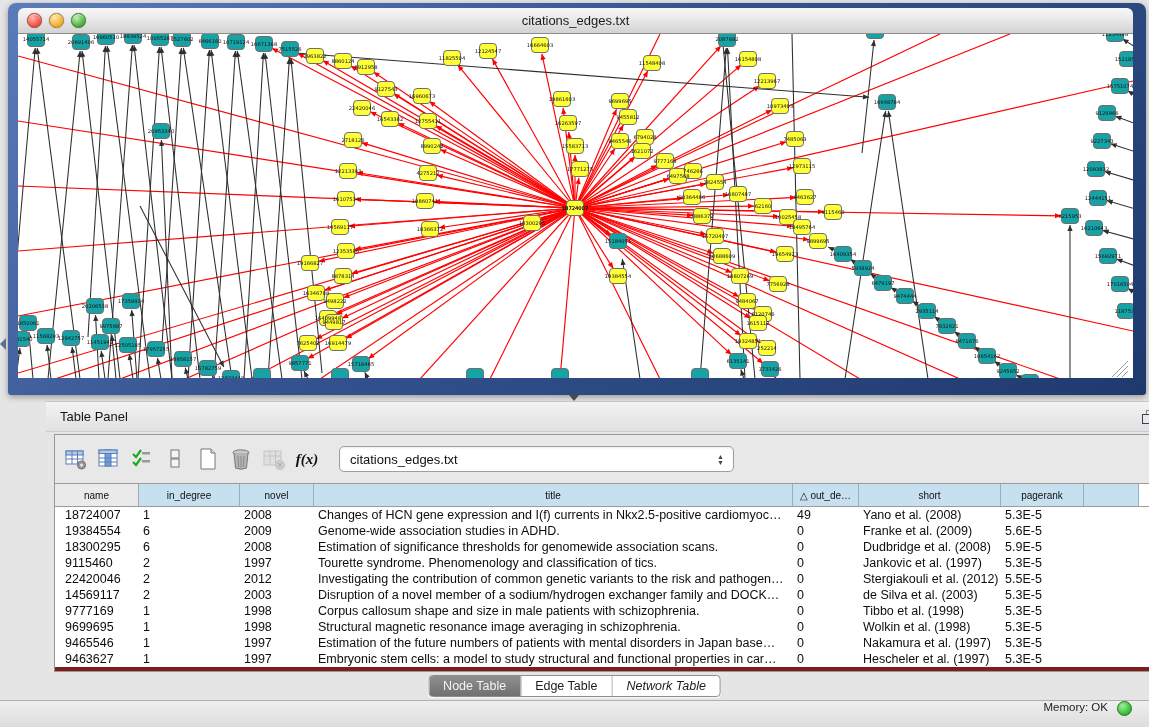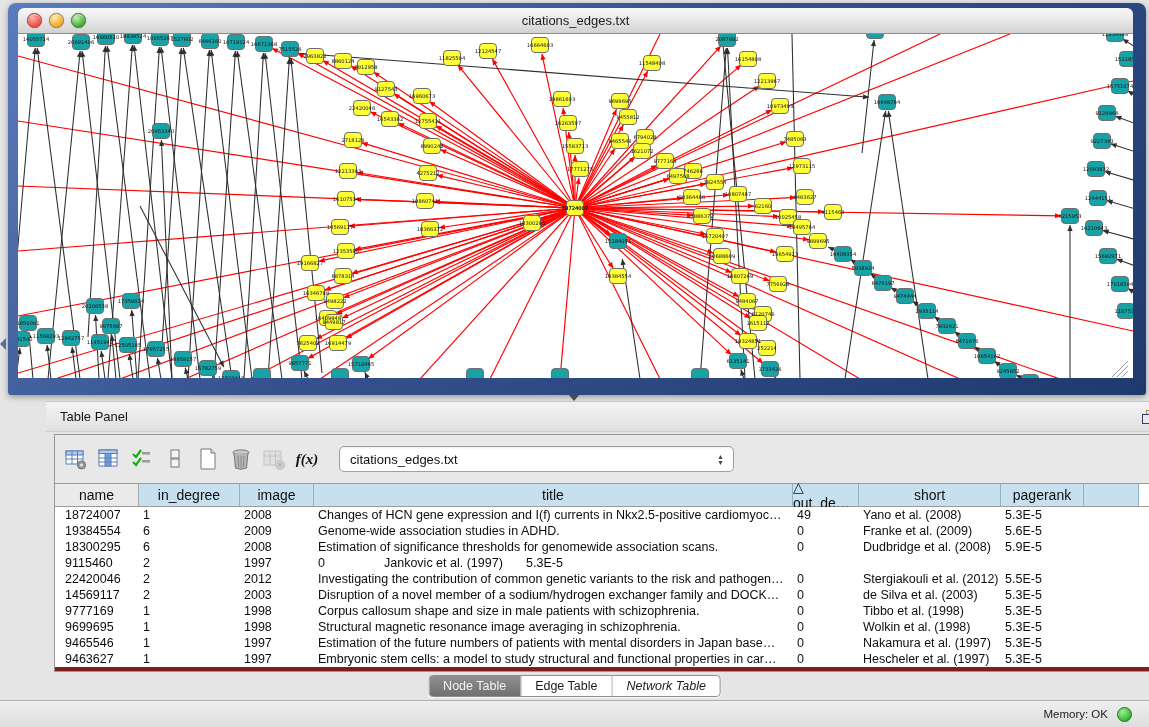--- a/index.html
+++ b/index.html
@@ -44,41 +44,41 @@
   .panel-box{left:14px;top:434px;width:1120px;height:236px;border:1px solid #979797;background:#7f1d1d;margin-left:40px;}
   .toolbar{height:48px;background:#e8e8e8;display:flex;align-items:center;padding-left:6px;}
   .tb-btn{width:30px;height:30px;display:flex;align-items:center;justify-content:center;margin-right:3px;}
   .fx{font-family:"Liberation Serif",serif;font-style:italic;font-weight:bold;font-size:15px;color:#111;}
   .combo{margin-left:14px;width:393px;height:24px;background:#fff;border:1px solid #9f9f9f;border-radius:5px;
     display:flex;align-items:center;box-shadow:inset 0 1px 2px rgba(0,0,0,.08);}
   .combo-text{font-size:13px;color:#111;margin-left:10px;flex:1;}
   .combo-arrows{margin-right:9px;display:flex;flex-direction:column;gap:1px;font-size:7px;color:#444;line-height:5px;}
 
   .thead{display:flex;height:22px;border-top:1px solid #9b9b9b;border-bottom:1px solid #9b9b9b;background:#fff;}
-  .th{background:#c7e0ef;border-right:1px solid #8fb2c4;font-size:14px;color:#101010;
+  .th{background:#c7e0ef;border-right:1px solid #8fb2c4;font-size:10px;color:#101010;
       display:flex;align-items:center;justify-content:center;box-sizing:border-box;}
   .th.gray{background:#eaeaea;border-right:1px solid #aaa;}
   .c0{width:84px}.c1{width:101px}.c2{width:74px}.c3{width:479px}.c4{width:66px}.c5{width:142px}.c6{width:83px}.c7{width:55px}
   .tbody{position:relative;background:#fff;}
   .tr{display:flex;height:16px;line-height:16px;font-size:12.5px;color:#0d0d0d;}
   .td{box-sizing:border-box;padding-left:4px;white-space:nowrap;overflow:hidden;}
   .td.first{padding-left:10px;}
   .vscroll{position:absolute;right:1px;top:71px;bottom:1px;width:14px;background:#f7f7f7;border-left:1px solid #e2e2e2;}
   .vthumb{position:absolute;left:2px;top:3px;width:10px;height:24px;border-radius:6px;background:#b3b3b3;}
 
   
   .tabs{left:50%;top:675px;transform:translateX(-50%);display:flex;height:20px;
     border:1px solid #8e8e8e;border-radius:4px;overflow:hidden;background:#fff;box-shadow:0 1px 1px rgba(255,255,255,.8);}
   .tab{font-size:12.5px;color:#1c1c1c;display:flex;align-items:center;padding:0 14px;border-right:1px solid #b5b5b5;}
   .tab:last-child{border-right:none;font-style:italic;}
   .tab.sel{background:linear-gradient(#8f8f8f,#707070);color:#f4f4f4;}
 
   
   .statusbar{left:0;bottom:0;width:1149px;height:26px;border-top:1px solid #b0b0b0;
-    background:linear-gradient(#efefef,#dddddd);display:flex;align-items:center;justify-content:flex-end;}
+    background:linear-gradient(#efefef,#dddddd);display:flex;align-items:flex-start;justify-content:flex-end;}
   .mem-label{font-size:11.5px;color:#222;margin-right:9px;}
   .mem-dot{width:13px;height:13px;border-radius:50%;margin-right:17px;border:1px solid #237023;
     background:radial-gradient(circle at 35% 30%,#9df096,#2eb52e 75%);}
 </style>
 </head>
 <body>
 
 <div class="abs net-frame">
   <div class="titlebar">
     <div class="lights">
@@ -745,21 +745,21 @@
       <span class="combo-text">citations_edges.txt</span>
       <span class="combo-arrows">
           <span>▲</span>
           <span>▼</span>
         </span>
     </div>
   </div>
   <div class="thead" id="thead">
       <div class="th c0 gray">name</div>
       <div class="th c1">in_degree</div>
-      <div class="th c2">image</div>
+      <div class="th c2">novel</div>
       <div class="th c3">title</div>
       <div class="th c4">△ out_de…</div>
       <div class="th c5">short</div>
       <div class="th c6">pagerank</div>
       <div class="th c7"></div>
     </div>
   <div class="tbody" id="tbody">
       <div class="tr">
         <div class="td c0 first">18724007</div>
         <div class="td c1">1</div>
@@ -784,20 +784,21 @@
         <div class="td c2">2008</div>
         <div class="td c3">Estimation of significance thresholds for genomewide association scans.</div>
         <div class="td c4">0</div>
         <div class="td c5">Dudbridge et al. (2008)</div>
         <div class="td c6">5.9E-5</div>
       </div>
       <div class="tr">
         <div class="td c0 first">9115460</div>
         <div class="td c1">2</div>
         <div class="td c2">1997</div>
+        <div class="td c3">Tourette syndrome. Phenomenology and classification of tics.</div>
         <div class="td c4">0</div>
         <div class="td c5">Jankovic et al. (1997)</div>
         <div class="td c6">5.3E-5</div>
       </div>
       <div class="tr">
         <div class="td c0 first">22420046</div>
         <div class="td c1">2</div>
         <div class="td c2">2012</div>
         <div class="td c3">Investigating the contribution of common genetic variants to the risk and pathogen…</div>
         <div class="td c4">0</div>

